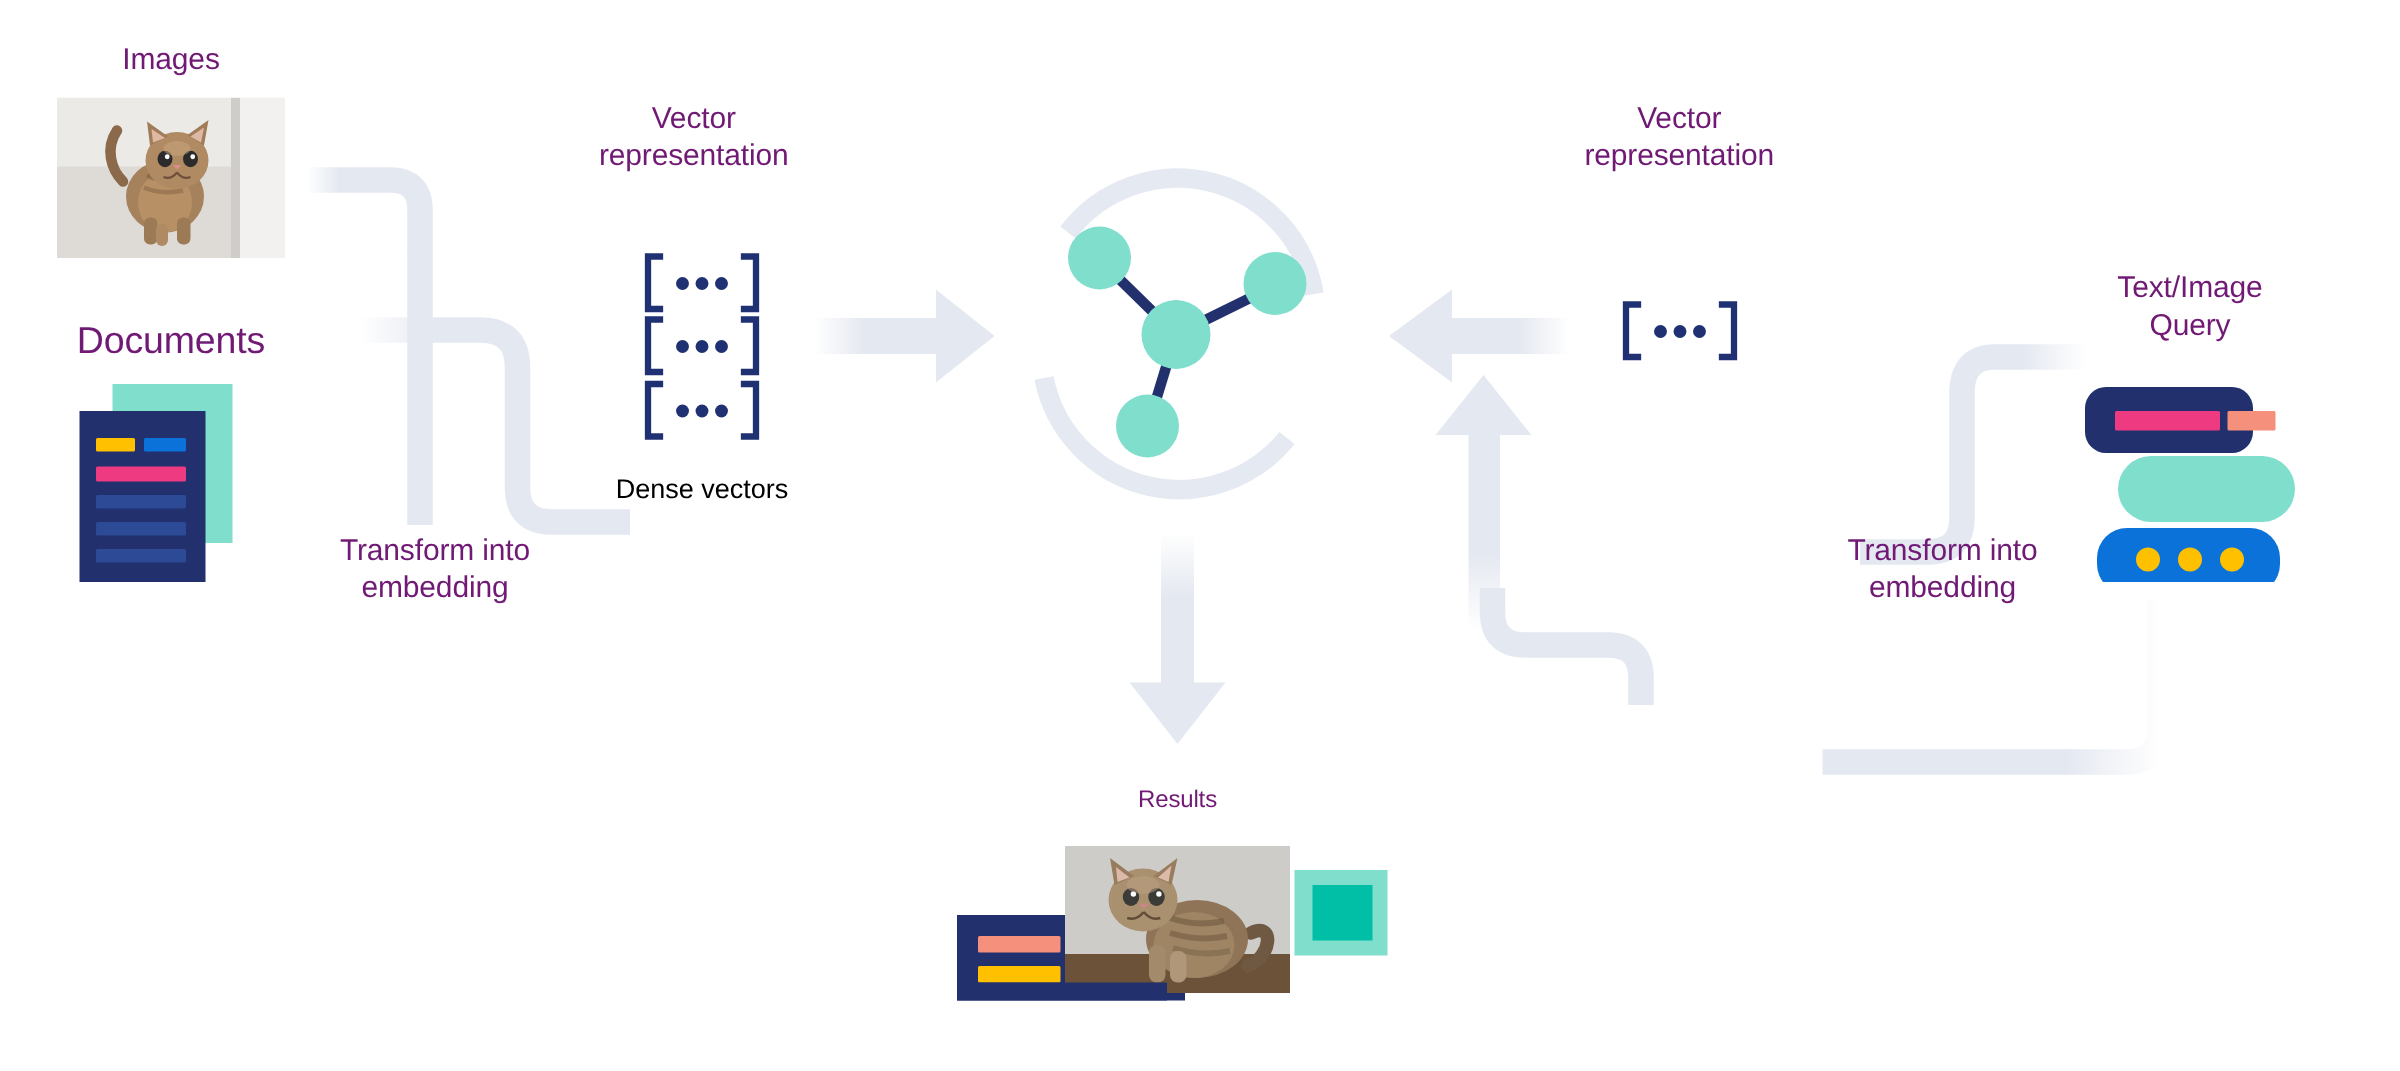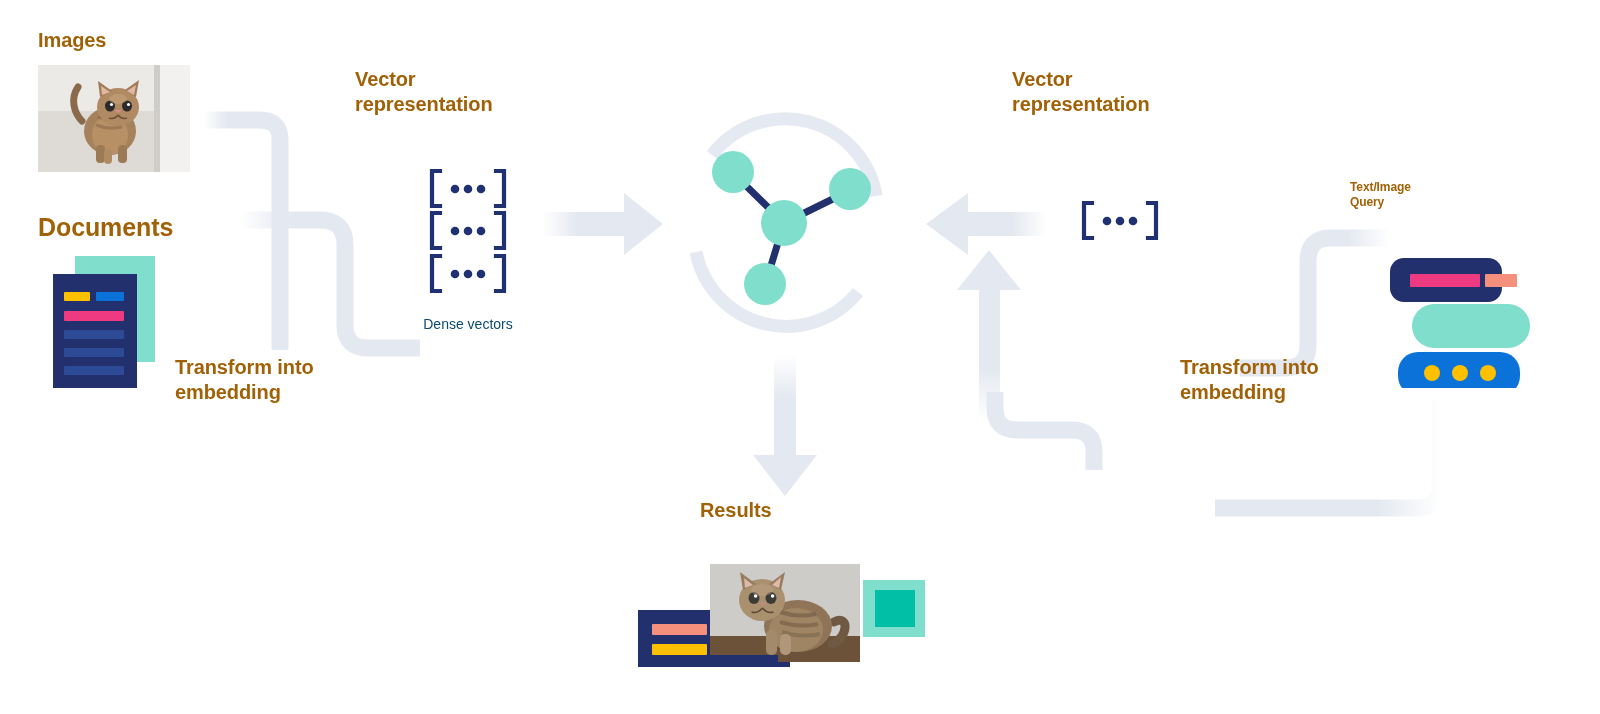--- a/index.html
+++ b/index.html
@@ -9,31 +9,32 @@
   }
   #stage{
     position:relative;
     width:1600px;
     height:714px;
     background:#ffffff;
     overflow:hidden;
   }
   .lbl{
     position:absolute;
-    font-weight:bold;
-    color:#a16207;
+    font-weight:normal;
+    color:#701a75;
+    text-align:center;
     line-height:1.25;
     letter-spacing:-0.1px;
     white-space:pre-line;
   }
   .lbl.h1{font-size:20px;}
   .cap{
     position:absolute;
-    font-size:14px;
-    color:#0c4a6e;
+    font-size:18px;
+    color:#000000;
     text-align:center;
     font-weight:400;
   }
   svg.layer{
     position:absolute;
     left:0;top:0;
     width:1600px;height:714px;
     overflow:visible;
   }
   .imgbox{position:absolute;overflow:hidden;}
@@ -222,42 +223,42 @@
   <svg class="layer" viewBox="0 0 1600 714">
     <g>
       <path d="M 1092 203 L 1084 203 L 1084 238 L 1092 238" fill="none" stroke="#1F3172" stroke-width="4.2" stroke-linecap="square"></path>
       <path d="M 1148 203 L 1156 203 L 1156 238 L 1148 238" fill="none" stroke="#1F3172" stroke-width="4.2" stroke-linecap="square"></path>
       <circle cx="1107" cy="221" r="4.3" fill="#1F3172"></circle>
       <circle cx="1120" cy="221" r="4.3" fill="#1F3172"></circle>
       <circle cx="1133" cy="221" r="4.3" fill="#1F3172"></circle>
     </g>
   </svg>
 
-  <div class="lbl h1" style="left:1350px;top:180px;width:220px;font-size:12px;">Text/Image
+  <div class="lbl h1" style="left:1350px;top:180px;width:220px;font-size:20px;">Text/Image
 Query</div>
 
   <div class="imgbox" style="left:1390px;top:258px;width:150px;height:130px;">
     <svg width="150" height="130" viewBox="0 0 150 130">
       <rect x="0" y="0" width="112" height="44" rx="14" fill="#22306E"></rect>
       <rect x="20" y="16" width="70" height="13" rx="1" fill="#ED3A80"></rect>
       <rect x="95" y="16" width="32" height="13" rx="1" fill="#F4907C"></rect>
       <rect x="20" y="0" width="112" height="44" rx="14" fill="none"></rect>
       <rect x="22" y="46" width="118" height="44" rx="22" fill="#7FDECC"></rect>
       <rect x="8" y="94" width="122" height="44" rx="20" fill="#0B72D9"></rect>
       <circle cx="42" cy="115" r="8" fill="#FFC000"></circle>
       <circle cx="70" cy="115" r="8" fill="#FFC000"></circle>
       <circle cx="98" cy="115" r="8" fill="#FFC000"></circle>
     </svg>
   </div>
 
   <div class="lbl h1" style="left:1180px;top:355px;width:230px;font-size:20px;">Transform into
 embedding</div>
 
 
-  <div class="lbl h1" style="left:700px;top:498px;width:170px;font-size:20px;">Results</div>
+  <div class="lbl h1" style="left:700px;top:524px;width:170px;font-size:16px;">Results</div>
 
   <div class="imgbox" style="left:605px;top:552px;width:330px;height:125px;">
     <svg width="330" height="125" viewBox="0 0 330 125">
 
       <rect x="258" y="28" width="62" height="57" fill="#7FDECC"></rect>
       <rect x="270" y="38" width="40" height="37" fill="#00BFA6"></rect>
 
       <rect x="33" y="58" width="152" height="57" fill="#22306E"></rect>
       <rect x="47" y="72" width="55" height="11" rx="1" fill="#F4907C"></rect>
       <rect x="47" y="92" width="55" height="11" rx="1" fill="#FFC000"></rect>

